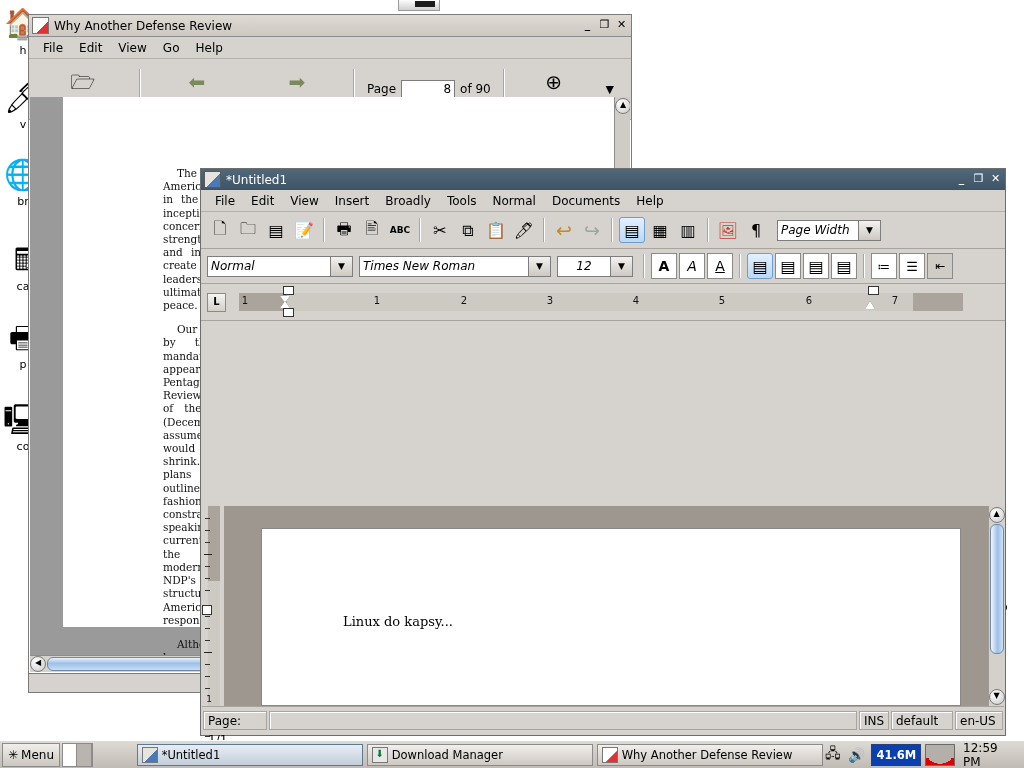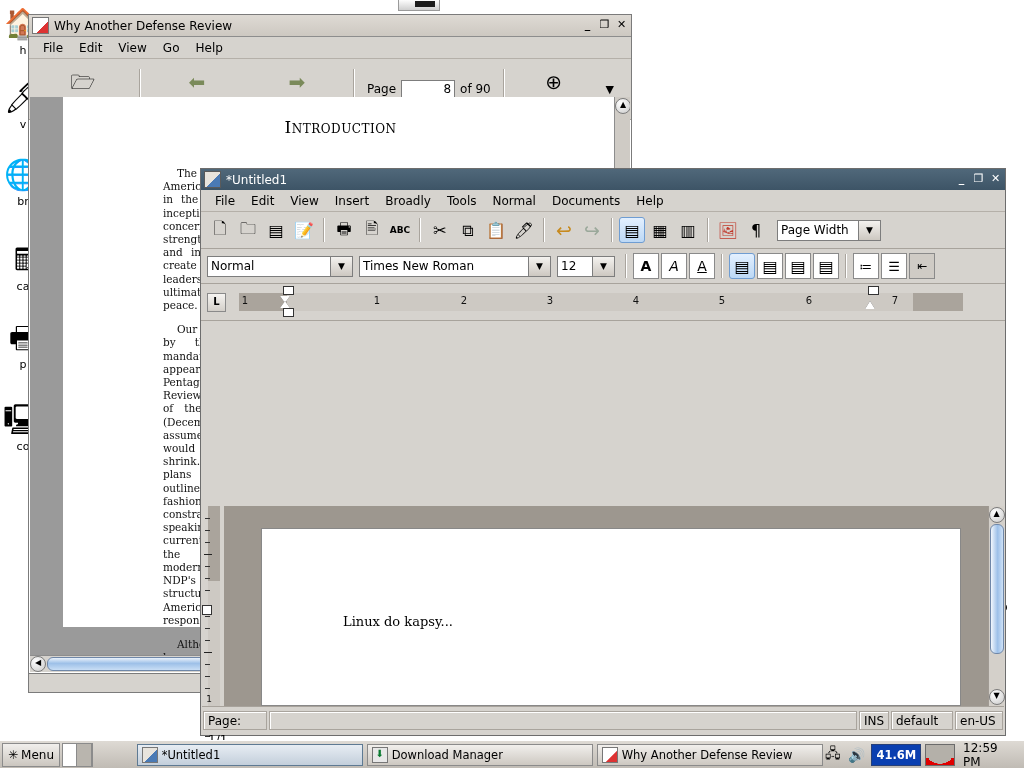--- a/index.html
+++ b/index.html
@@ -84,21 +84,21 @@
   .oo-toolbar{height:36px;background:#d6d3ce;display:flex;align-items:center;
     padding-left:6px;border-bottom:1px solid #a8a39c;gap:2px;}
   .tbtn2{width:26px;height:26px;display:flex;align-items:center;justify-content:center;
     font-size:16px;cursor:default;box-sizing:border-box;}
   .tbtn2.active{border:1px solid #6f9dd2;border-radius:3px;
     background:linear-gradient(to bottom,#e3f0ff,#bcd8f5);}
   .vsep{width:1px;height:24px;background:#a9a49d;border-right:1px solid #fff;margin:0 4px;}
 
   .combo{display:flex;align-items:center;height:21px;margin-right:4px;}
   .combo input{height:21px;border:1px solid #7d7d7d;background:#fff;font-size:12px;
-    font-family:inherit;padding:0 3px;box-sizing:border-box;}
+    font-family:inherit;padding:0 3px;box-sizing:border-box;font-style:italic;}
   .dropbtn{width:22px;height:21px;box-sizing:border-box;border:1px solid #7d7d7d;border-left:none;
     background:linear-gradient(to bottom,#f4f2ef,#cdc8c1);font-size:9px;line-height:19px;text-align:center;}
   .zoomcombo input{width:82px;}
 
   
   #oo-ruler{height:36px;background:#d6d3ce;display:flex;align-items:center;
     border-bottom:1px solid #a8a39c;padding-left:6px;position:relative;}
   #tabsel{width:17px;height:17px;border:1px solid #8a8a8a;background:linear-gradient(to bottom,#f6f4f1,#d3cfc9);
     font-size:10px;line-height:15px;text-align:center;font-weight:bold;}
   #rulerstrip{position:absolute;left:38px;top:9px;width:724px;height:18px;background:#aaa49c;}
@@ -232,21 +232,20 @@
         <span class="ic">⊕</span>
         <span>Zoom In</span>
       </div>
       <div style="width:26px;text-align:center;font-size:11px;">
         <span>▼</span>
       </div>
     </div>
 
     <div id="pdf-view">
       <div id="pdf-page">
-        <div class="ptitle">Introduction</div>
         <div id="pdf-text">
           <p>The Project for the New American Century was established in the spring of 1997.  From its inception, the Project has been concerned with the decline in the strength of America's defenses, and in the problems this would create for the exercise of American leadership around the globe and, ultimately, for the preservation of peace.</p>
           <p>Our concerns were reinforced by the two congressionally mandated defense studies that appeared soon thereafter: the Pentagon's Quadrennial Defense Review (May 1997) and the report of the National Defense Panel (December 1997).  Both studies assumed that U.S. defense budgets would remain flat or continue to shrink.  As a result, the defense plans and recommendations outlined in the two reports were fashioned with such budget constraints in mind.  Broadly speaking, both studies stressed current or near-term readiness at the expense of future modernization, or vice versa.  The NDP's report on alternative force structures underestimated America's global security responsibilities.</p>
           <p>Although the QDR and, to a lesser extent, the NDP proposed different policy options, both shared one underlying assumption: that a trade-off between resources and strategy was inevitable, resolved not by increasing resources, but by shortchanging strategy.  If left unchanged, our forces, it seemed clear, would be mortgaging the future by reducing research and</p>
         </div>
       </div>
       <div id="pdf-vscroll">
         <div class="scrollarrow" style="margin:1px auto;">▲</div>
       </div>
       <div id="pdf-hscroll">
@@ -349,21 +348,21 @@
     <div class="oo-toolbar" style="height:34px;">
       <div class="combo">
         <input style="width: 124px;" value="Normal">
         <div class="dropbtn">▼</div>
       </div>
       <div class="combo">
         <input style="width: 170px;" value="Times New Roman">
         <div class="dropbtn">▼</div>
       </div>
       <div class="combo">
-        <input style="width: 36px;" value="12">
+        <input style="width: 54px; text-align: center;" value="12">
         <div class="dropbtn">▼</div>
       </div>
       <div class="vsep"></div>
       <div class="tbtn2" style="border:1px solid #8a8a8a;font-weight:bold;font-size:14px;background:#fff;">
           <span>A</span>
         </div>
       <div class="tbtn2" style="border:1px solid #8a8a8a;font-style:italic;font-size:14px;background:#fff;">
           <span>A</span>
         </div>
       <div class="tbtn2" style="border:1px solid #8a8a8a;text-decoration:underline;font-size:14px;background:#fff;">

